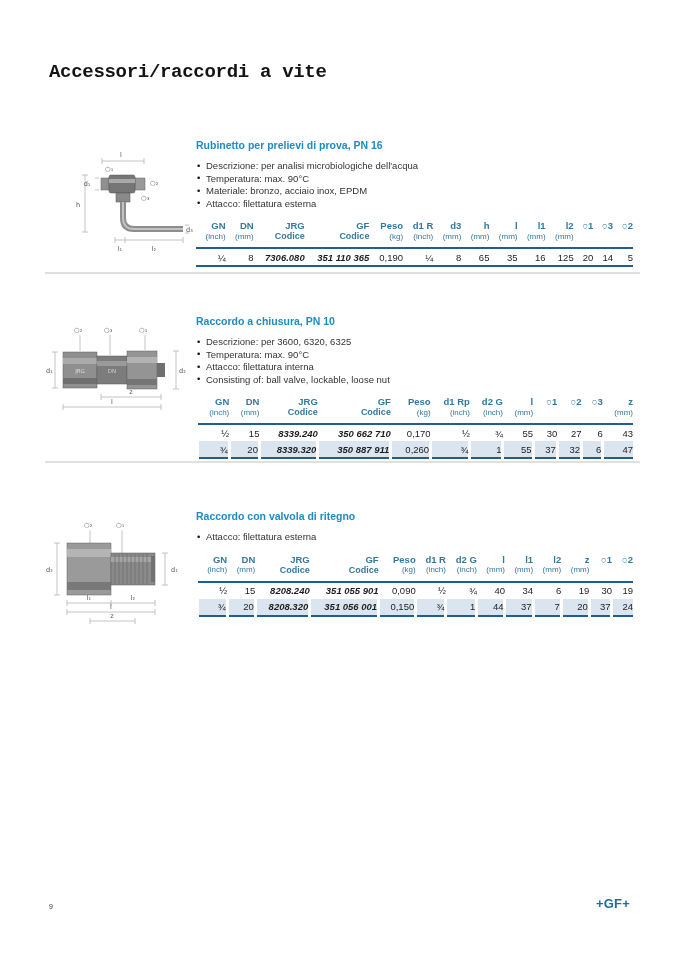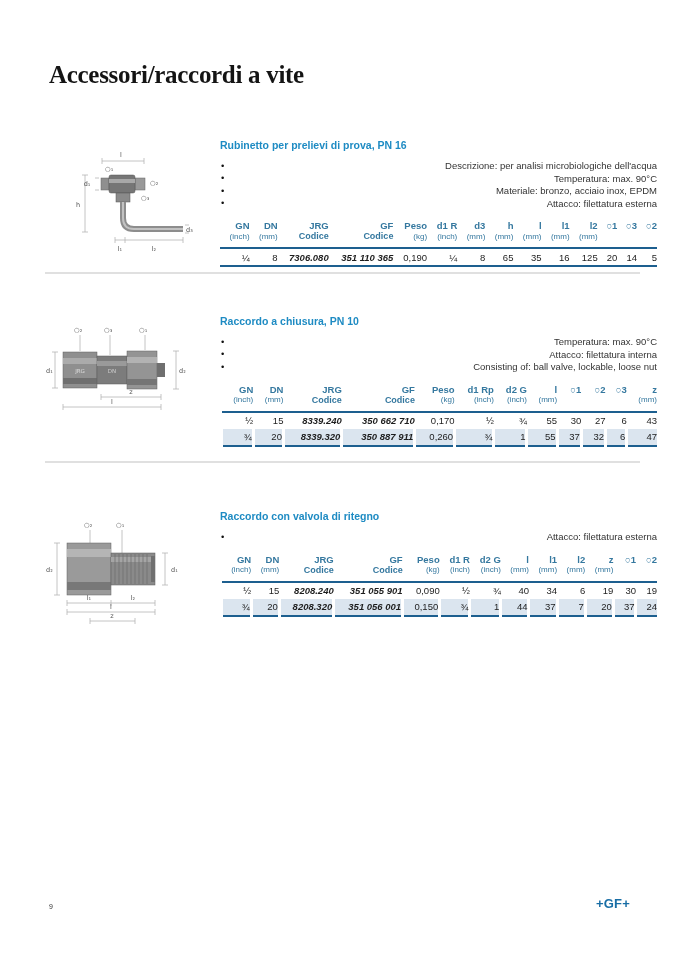--- a/index.html
+++ b/index.html
@@ -5,34 +5,34 @@
   html,body { margin:0; padding:0; }
   body {
     width:678px; height:959px; background:#ffffff; position:relative;
     font-family:"Liberation Sans","DejaVu Sans",sans-serif; color:#222;
     overflow:hidden;
   }
   .page { position:absolute; inset:0; }
 
   h1.page-title {
     position:absolute; left:49px; top:61px; margin:0;
-    font-family:Liberation Serif, serif; font-weight:700;
-    font-size:25px; color:#141414; letter-spacing:-0.3px;
+    font-family:Liberation Mono, monospace; font-weight:700;
+    font-size:19px; color:#141414; letter-spacing:-0.3px;
   }
 
   .section { position:absolute; left:0; width:678px; }
   .drawing { position:absolute; left:45px; top:2px; }
-  .content { position:absolute; left:220px; top:0; width:437px; }
+  .content { position:absolute; left:196px; top:0; width:437px; }
 
   h2.sec-title { margin:0 0 9px 0; font-size:10.5px; font-weight:700; color:#1e8bc3; }
 
   ul.specs { margin:0 0 9px 0; padding:0; list-style:none; }
   ul.specs li {
     font-size:9.5px; color:#333; line-height:12.5px;
-    padding-left:10px; position:relative;text-align:right;
+    padding-left:10px; position:relative;
   }
   ul.specs li::before { content:"\2022"; position:absolute; left:1px; top:-0.5px; color:#111; }
 
   table.spec { width:100%; border-collapse:collapse; }
   table.spec th, table.spec td {
     font-size:9.5px; text-align:right; white-space:nowrap;
     padding:1px 0 1px 7px;
   }
   table.spec thead tr.lbl th { color:#35789f; font-weight:700; padding-bottom:0; }
   table.spec thead tr.unit th {
@@ -208,20 +208,21 @@
         </g>
         <g font-size="5.5">
           <text x="35" y="53" text-anchor="middle" fill="#dedede">JRG</text>
           <text x="67" y="53" text-anchor="middle" fill="#cccccc">DN</text>
         </g>
       </svg>
     </div>
     <div class="content">
       <h2 class="sec-title">Raccordo a chiusura, PN 10</h2>
       <ul class="specs">
+          <li>Descrizione: per 3600, 6320, 6325</li>
           <li>Temperatura: max. 90°C</li>
           <li>Attacco: filettatura interna</li>
           <li>Consisting of: ball valve, lockable, loose nut</li>
         </ul>
       <table class="spec">
           <thead>
             <tr class="lbl">
               <th>GN</th>
               <th>DN</th>
               <th>JRG</th>

